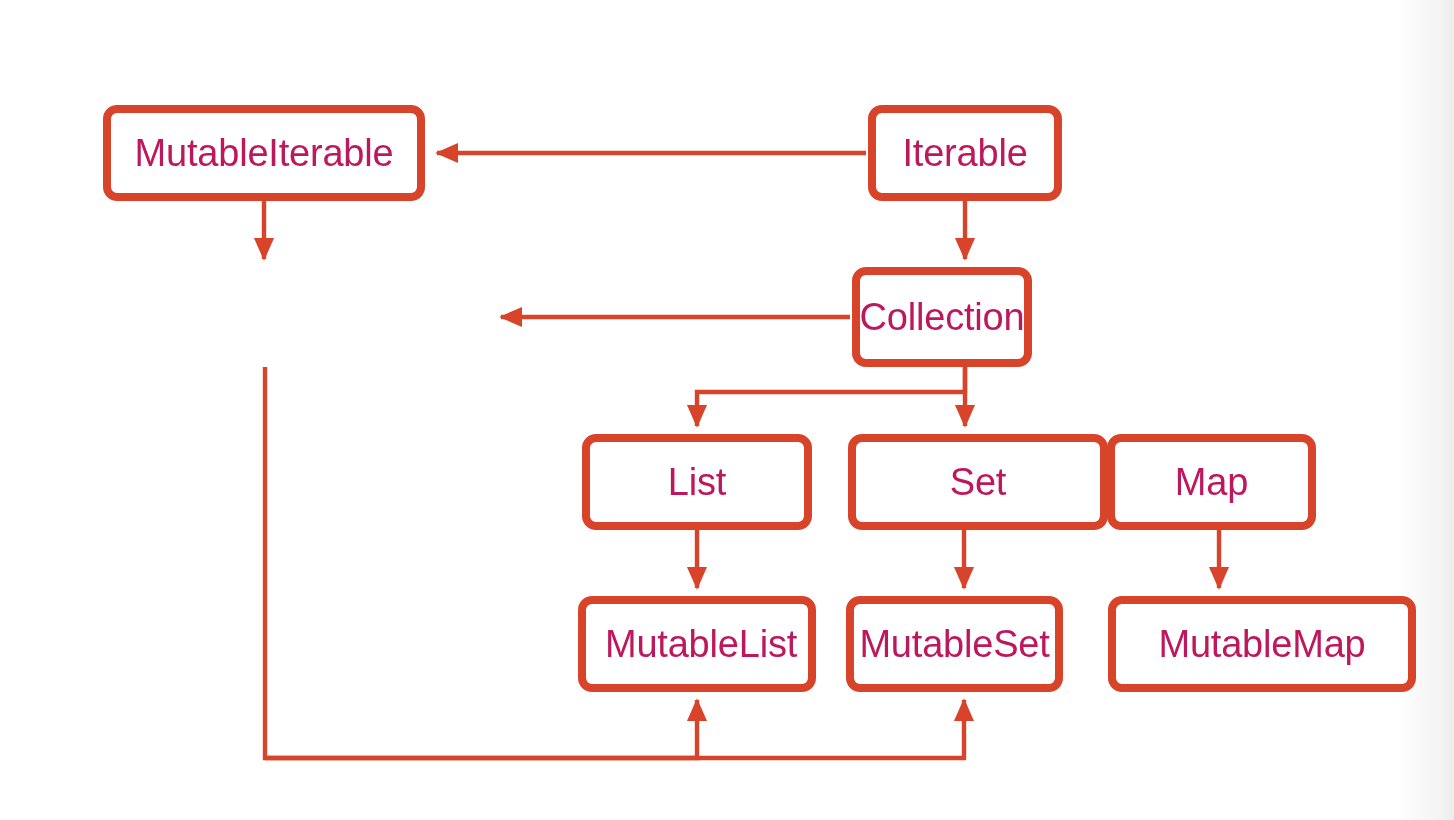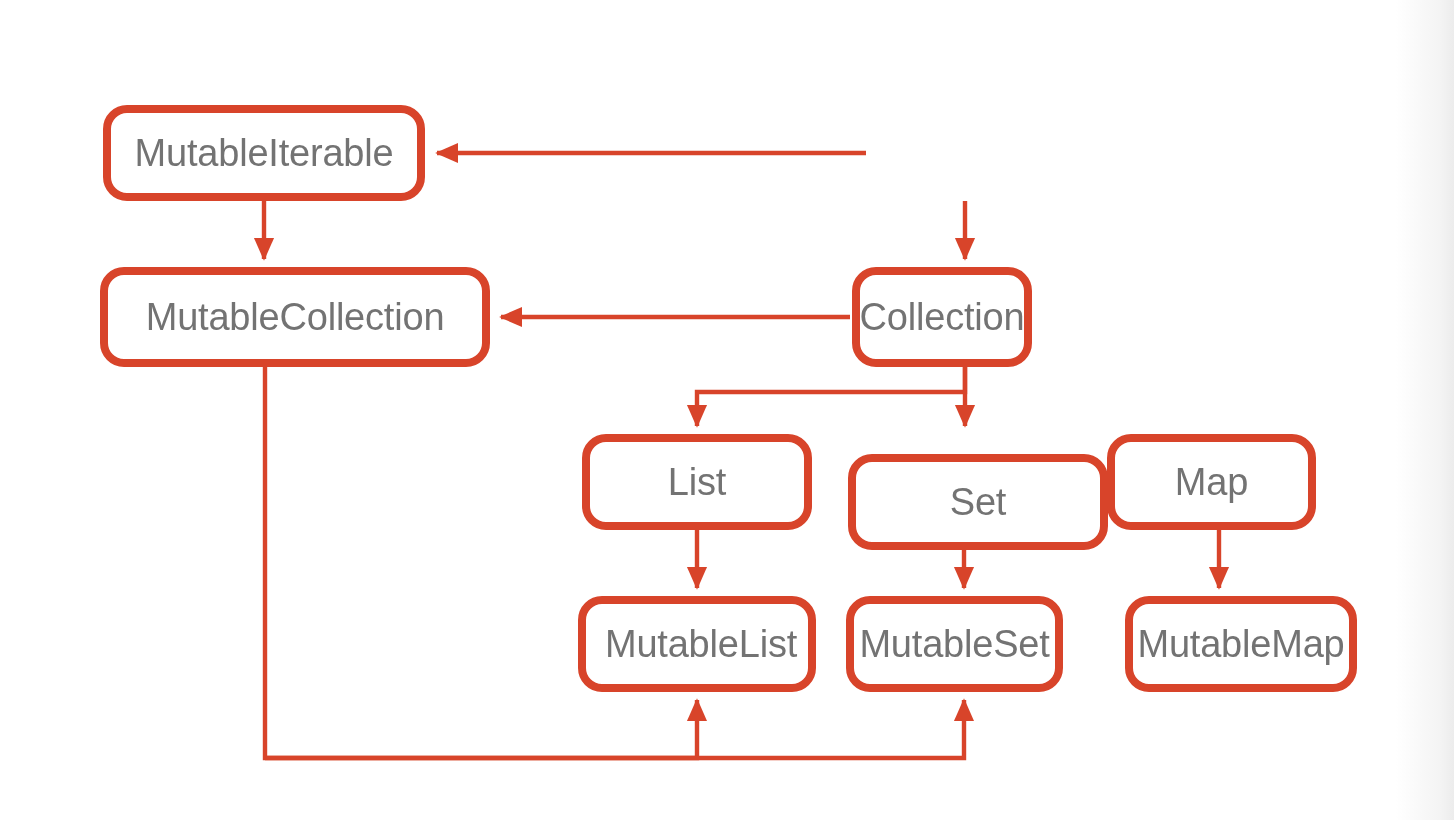--- a/index.html
+++ b/index.html
@@ -25,25 +25,25 @@
     left: 0;
     top: 0;
     width: 1454px;
     height: 820px;
   }
   .node {
     position: absolute;
     box-sizing: border-box;
     background: #ffffff;
     border: 8px solid var(--accent, #D8442A);
-    border-radius: 24px;
+    border-radius: 14px;
     display: flex;
     align-items: center;
     justify-content: center;
-    color: #737373;
+    color: #be185d;
     font-family: "Liberation Sans", sans-serif;
     font-size: 38px;
     font-weight: 400;
     letter-spacing: -0.2px;
     line-height: 1;
     white-space: nowrap;
     z-index: 2;
   }
   .node-label {
     display: block;
@@ -86,46 +86,46 @@
 
       <path d="M 265 758 L 964 758 L 964 700" marker-end="url(#arrowhead)"></path>
 
     </g>
   </svg>
 
   <div class="node" style="left:103px; top:105px; width:322px; height:96px;">
     <span class="node-label">MutableIterable</span>
   </div>
 
+  <div class="node" style="left:868px; top:105px; width:194px; height:96px;">
+    <span class="node-label">Iterable</span>
+  </div>
 
-  <div class="node" style="left:100px; top:267px; width:390px; height:100px;">
-    <span class="node-label">MutableCollection</span>
-  </div>
 
   <div class="node" style="left:852px; top:267px; width:180px; height:100px;">
     <span class="node-label">Collection</span>
   </div>
 
   <div class="node" style="left:582px; top:434px; width:230px; height:96px;text-align:right;">
     <span class="node-label">List</span>
   </div>
 
-  <div class="node" style="left:848px; top:434px; width:260px; height:96px;margin-top:20px;">
+  <div class="node" style="left:848px; top:434px; width:260px; height:96px;">
     <span class="node-label">Set</span>
   </div>
 
   <div class="node" style="left:1107px; top:434px; width:209px; height:96px;">
     <span class="node-label">Map</span>
   </div>
 
   <div class="node" style="left:578px; top:596px; width:238px; height:96px;padding-left:8px;">
     <span class="node-label">MutableList</span>
   </div>
 
   <div class="node" style="left:846px; top:596px; width:217px; height:96px;">
     <span class="node-label">MutableSet</span>
   </div>
 
-  <div class="node" style="left:1108px; top:596px; width:232px; height:96px;margin-left:17px;">
+  <div class="node" style="left:1108px; top:596px; width:308px; height:96px;">
     <span class="node-label">MutableMap</span>
   </div>
 
 </div>
 
 </body></html>

